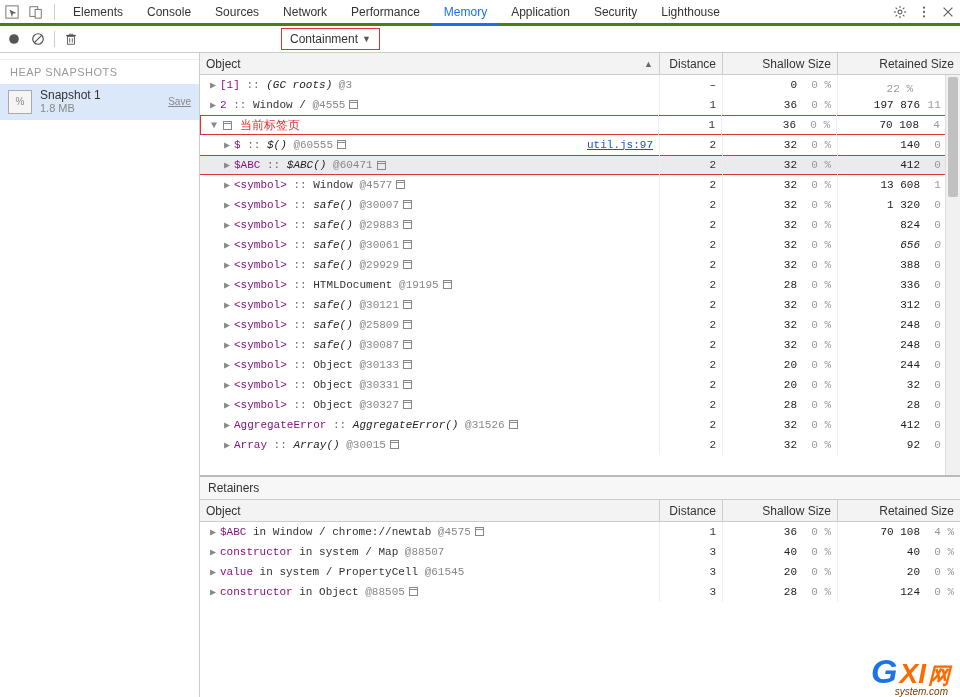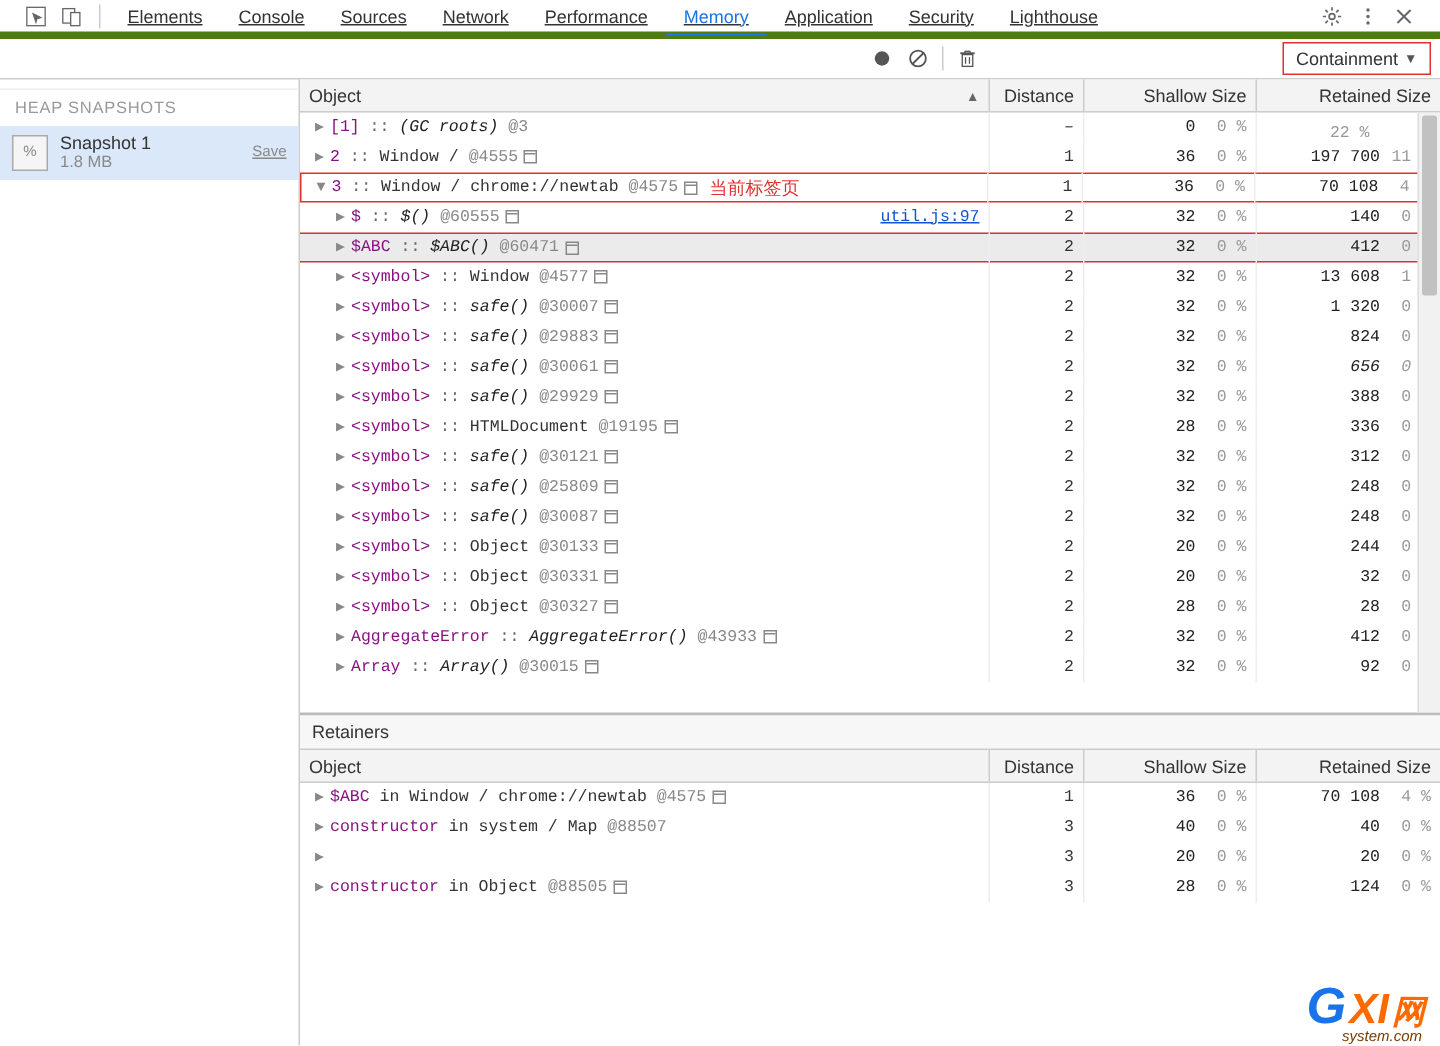--- a/index.html
+++ b/index.html
@@ -1,28 +1,28 @@
 <!DOCTYPE html>
 <html><head>
 <meta charset="utf-8">
 <style>
   * { box-sizing: border-box; margin: 0; padding: 0; }
   body { font-family: "Segoe UI", Arial, sans-serif; font-size: 12px; color: #333; background: #fff; width: 960px; height: 697px; overflow: hidden; position: relative; }
   .mono { font-family: Consolas, "Courier New", monospace; font-size: 11px; }
 
   
-  .tabbar { height: 26px; border-bottom: 5px solid #4d7c0f; display: flex; align-items: center; padding: 0 12px; text-decoration: underline; }
+  .tabbar { height: 26px; border-bottom: 3px solid #4d7c0f; display: flex; align-items: center; padding: 0 0; }
   .tabbar .dev-icon { width: 16px; height: 16px; display:flex; align-items:center; justify-content:center; margin: 0 4px; color: #666; cursor: pointer;}
   .tabbar .sep { width:1px; height:16px; background:#ccc; margin:0 6px;}
   .tabbar .tab { padding: 0 12px; height:26px; line-height:26px; color:#333; cursor:pointer; font-size: 12px;}
   .tabbar .tab.active { color:#1a73e8; border-bottom:2px solid #1a73e8; }
   .tabbar .spacer { flex:1; }
 
   
-  .toolbar { height: 27px; border-bottom: 1px solid #ccc; display:flex; align-items:center; padding: 0 6px; gap: 8px; justify-content: flex-end; }
+  .toolbar { height: 27px; border-bottom: 1px solid #ccc; display:flex; align-items:center; padding: 0 6px; gap: 8px; }
   .toolbar .ticon { width:16px; height:16px; display:flex; align-items:center; justify-content:center; color:#555; cursor:pointer;}
   .toolbar .tsep { width:1px; height:16px; background:#ccc; }
   .dropdown { margin-left: 194px; border:1px solid #e03131; padding: 2px 8px; display:flex; align-items:center; gap:4px; cursor:pointer; height: 22px;}
   .dropdown .tri { font-size:9px; color:#555;}
 
   
   .main { display:flex; height: 644px; }
   .sidebar { width:200px; border-right:1px solid #ccc; display:flex; flex-direction:column;}
   .sidebar .profiles { padding:6px 10px; color:#333;}
   .sidebar .hdr { padding:6px 10px; color:#999; font-size:11px; letter-spacing:0.5px; border-top:1px solid #eee; margin-top:6px;}
@@ -219,29 +219,28 @@
             <span class="tri-toggle">▶</span>
             <span><span class="key">2</span><span class="sep-col"> :: </span><span>Window / </span><span class="objid">@4555</span></span>
             <span class="win-icon"></span>
           </div>
           <div class="cell dist">1</div>
           <div class="cell shallow">
             <span class="num">36</span>
             <span class="pct">0 %</span>
           </div>
           <div class="cell retained" style="border-right: none;">
-            <span class="num">197 700</span>
+            <span class="num">197 876</span>
             <span class="pct">11 %</span>
           </div>
         </div>
         <div class="row mono redbox-row">
           <div class="cell obj">
             <span class="indent" style="width: 0px;"></span>
             <span class="tri-toggle">▼</span>
-            <span><span class="key">3</span><span class="sep-col"> :: </span><span>Window / chrome://newtab </span><span class="objid">@4575</span></span>
             <span class="win-icon"></span>
             <span class="badge">当前标签页</span>
           </div>
           <div class="cell dist">1</div>
           <div class="cell shallow">
             <span class="num">36</span>
             <span class="pct">0 %</span>
           </div>
           <div class="cell retained" style="border-right: none;">
             <span class="num">70 108</span>
@@ -484,21 +483,21 @@
           </div>
           <div class="cell retained" style="border-right: none;">
             <span class="num">28</span>
             <span class="pct">0 %</span>
           </div>
         </div>
         <div class="row mono">
           <div class="cell obj">
             <span class="indent" style="width: 14px;"></span>
             <span class="tri-toggle">▶</span>
-            <span><span class="key">AggregateError</span><span class="sep-col"> :: </span><span class="ctor">AggregateError() </span><span class="objid">@43933</span></span>
+            <span><span class="key">AggregateError</span><span class="sep-col"> :: </span><span class="ctor">AggregateError() </span><span class="objid">@31526</span></span>
             <span class="win-icon"></span>
           </div>
           <div class="cell dist">2</div>
           <div class="cell shallow">
             <span class="num">32</span>
             <span class="pct">0 %</span>
           </div>
           <div class="cell retained" style="border-right: none;">
             <span class="num">412</span>
             <span class="pct">0 %</span>
@@ -565,20 +564,21 @@
             </div>
             <div class="cell retained" style="border-right: none;">
               <span class="num">40</span>
               <span class="pct">0 %</span>
             </div>
           </div>
           <div class="row mono">
             <div class="cell obj">
               <span class="indent" style="width: 0px;"></span>
               <span class="tri-toggle">▶</span>
+              <span><span class="key">value</span><span> in system / PropertyCell </span><span class="objid">@61545</span></span>
             </div>
             <div class="cell dist">3</div>
             <div class="cell shallow">
               <span class="num">20</span>
               <span class="pct">0 %</span>
             </div>
             <div class="cell retained" style="border-right: none;">
               <span class="num">20</span>
               <span class="pct">0 %</span>
             </div>

